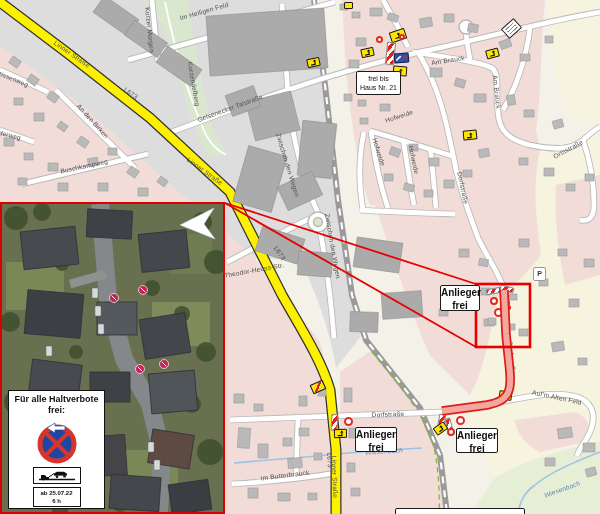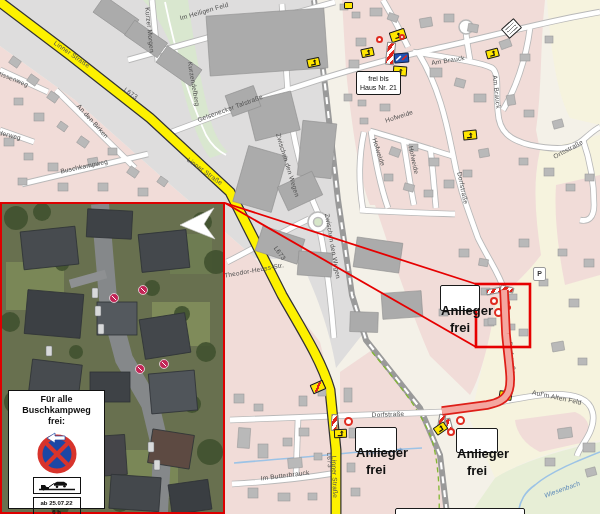--- a/index.html
+++ b/index.html
@@ -8,21 +8,21 @@
   svg{display:block}
   .abs{position:absolute;}
   
   .lbl{position:absolute;font-size:6.5px;color:#4e4e4e;white-space:nowrap;
        letter-spacing:.2px;transform-origin:center;pointer-events:none;}
   .lbl.water{color:#5a87b8;font-style:italic;}
   
   .box{position:absolute;background:#fff;border:1.6px solid #1a1a1a;border-radius:2px;
        text-align:center;color:#111;line-height:1.3;box-sizing:border-box;}
   .box.thin{border-width:1.2px;}
-  .anl{font-size:13px;font-weight:700;padding-top:17px;}
+  .anl{font-size:10px;font-weight:700;padding-top:0;}
   .freibis{font-size:7px;padding-top:2px;}
   
   .sign{position:absolute;box-sizing:border-box;transform-origin:center;}
   .sy{background:#ffe600;border:1px solid #1a1a1a;border-radius:1px;
       display:flex;align-items:center;justify-content:center;overflow:hidden;}
   .sy.slash{background:linear-gradient(135deg,#ffe600 42%,#e0241b 42%,#e0241b 58%,#ffe600 58%);}
   .barrier{background:repeating-linear-gradient(-55deg,#e0241b 0 3px,#fff 3px 6px);
            border:1px solid #8a8a8a;border-radius:1px;}
   .ne{border-radius:50%;background:#fff;border:2px solid #df2b20;}
   .dot{border-radius:50%;background:#df2b20;}
@@ -443,21 +443,21 @@
     <div>Anlieger</div>
     <div>frei</div>
   </div>
   <div class="box anl box-layer" style="left:456px;top:428px;width:42px;height:25px;">
     <div>Anlieger</div>
     <div>frei</div>
   </div>
   <div class="box box-layer" style="left:395px;top:508px;width:130px;height:12px;"></div>
 
   <div id="legend">
-    <div class="t">Für alle Buschkampweg</div>
+    <div class="t">Für alle Haltverbote</div>
     <div class="t" style="margin-top:0;">frei:</div>
     <svg width="46" height="44" viewBox="0 0 46 44" style="margin:4px auto 0;display:block;">
       <circle cx="23" cy="24" r="17" fill="#1c47a5" stroke="#d8342c" stroke-width="5"></circle>
       <line x1="11" y1="12" x2="35" y2="36" stroke="#d8342c" stroke-width="4"></line>
       <line x1="35" y1="12" x2="11" y2="36" stroke="#d8342c" stroke-width="4"></line>
       <path d="M13,8 L21,3 L21,6 L31,6 L31,10 L21,10 L21,13 Z" fill="#fff" stroke="#1c47a5" stroke-width="0.7"></path>
     </svg>
     <div class="towbox">
       <svg width="40" height="11" viewBox="0 0 40 11">
         <line x1="2" y1="9.5" x2="38" y2="9.5" stroke="#111" stroke-width="1.6"></line>

